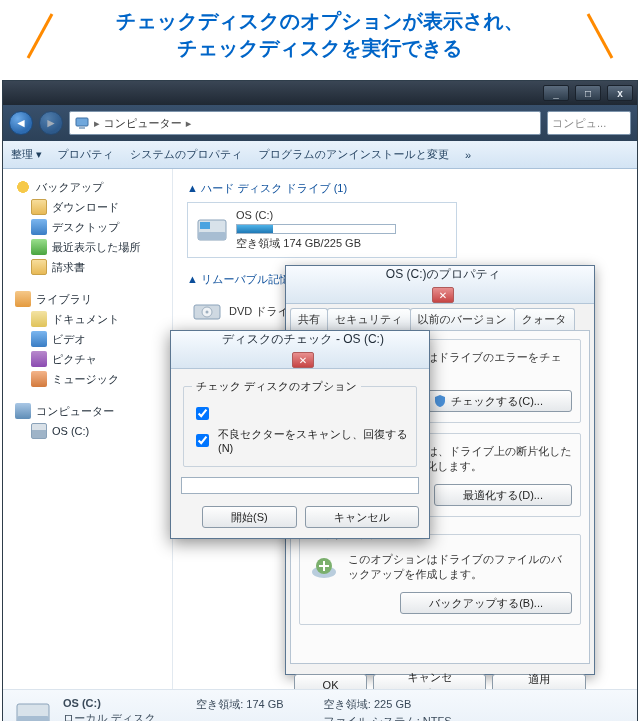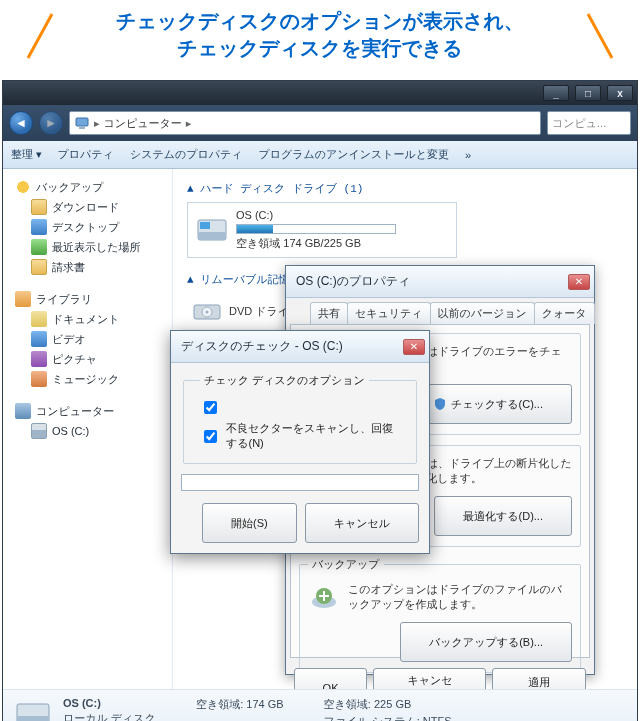--- a/index.html
+++ b/index.html
@@ -135,21 +135,20 @@
 
   .main {
     flex: 1;
     position: relative;
     padding: 10px 14px;
     overflow: hidden;
   }
   .group-hdr {
     color: #0b4e9b;
     padding: 2px 0 6px;
-    font-family: Liberation Mono, monospace;
   }
   .drive-tile {
     display: flex; align-items: center;
     gap: 8px;
     width: 270px;
     border: 1px solid #c6d6e5;
     padding: 6px 8px;
     background: #fff;
   }
   .drive-ico { width: 32px; height: 28px; }
@@ -172,38 +171,37 @@
   
   .dlg {
     position: absolute;
     width: 310px;
     background: #f2f2f2;
     border: 1px solid #5b7691;
     box-shadow: 0 3px 12px rgba(0,0,0,.35);
   }
   .dlg-props { left: 112px; top: 96px; height: 410px; }
   .dlg-title {
-    height: 32px;
+    height: 38px;
     background: linear-gradient(#f8fbff,#dbe7f2);
     border-bottom: 1px solid #b3c6d8;
     display:flex; align-items:center; justify-content:space-between;
     padding: 0 4px 0 10px;
-    font-size: 12px; color:#1e2a36;
+    font-size: 12px; color:#1e2a36;flex-direction:column;
   }
   .dlg-x {
     width:22px;height:16px;border:1px solid #b05b5b;border-radius:2px;
     background:linear-gradient(#e88f8f,#c64545);
     color:#fff;display:flex;align-items:center;justify-content:center;font-size:10px;
   }
   .tabs-row {
     display:flex;
     padding: 4px 4px 0;
     gap: 0;
     font-size:11px;
-    margin-left:20px;
   }
   .tab {
     border:1px solid #b6c4d2;
     border-bottom:none;
     background:linear-gradient(#fdfefe,#e9eef3);
     padding: 3px 7px;
     border-radius: 3px 3px 0 0;
     color:#333;
     margin-right:-1px;
     white-space:nowrap;
@@ -221,21 +219,21 @@
     border-radius:2px;
     margin: 0 0 10px;
     padding: 10px 8px 10px 8px;
   }
   fieldset.tool-sec legend { padding:0 4px; color:#333; }
   .sec-row { display:flex; align-items:flex-start; gap:8px; }
   .sec-ico { width:32px; height:32px; flex:0 0 32px; }
   .sec-txt { flex:1; color:#333; }
   .sec-btn-row { display:flex; justify-content:flex-end; margin-top:8px; }
   .win-button {
-    min-width: 96px; height:40px;
+    min-width: 96px; height:22px;
     background: linear-gradient(#fefefe,#e5e8eb);
     border:1px solid #8b9aa8;
     border-radius:3px;
     font-size:11px;
     padding: 0 28px;
     display:inline-flex;align-items:center;justify-content:flex-end;gap:4px;
     color:#222;
   }
   .dlg-footer {
     display:flex; justify-content:flex-end; gap:6px;
@@ -256,21 +254,21 @@
     background: linear-gradient(#f7fbff,#d9e6f2);
   }
   .chk-body {
     padding: 10px;
     font-size: 11px;
     color:#222;
     background:#f4f4f4;
   }
   fieldset.chk-opts {
     border:1px solid #c8d2dc;
-    padding: 8px 16px 10px;
+    padding: 8px 8px 10px;
     border-radius:2px;
     margin-bottom:10px;
   }
   fieldset.chk-opts legend { padding:0 4px; }
   .chk-row { display:flex; align-items:center; gap:6px; padding:2px 0; }
   .prog {
     height: 17px;
     border:1px solid #9fb0c0;
     background:#fff;
     margin: 4px 0 12px;

